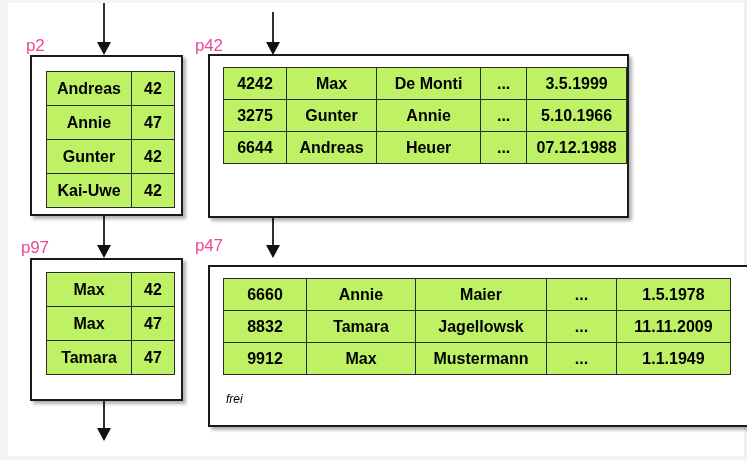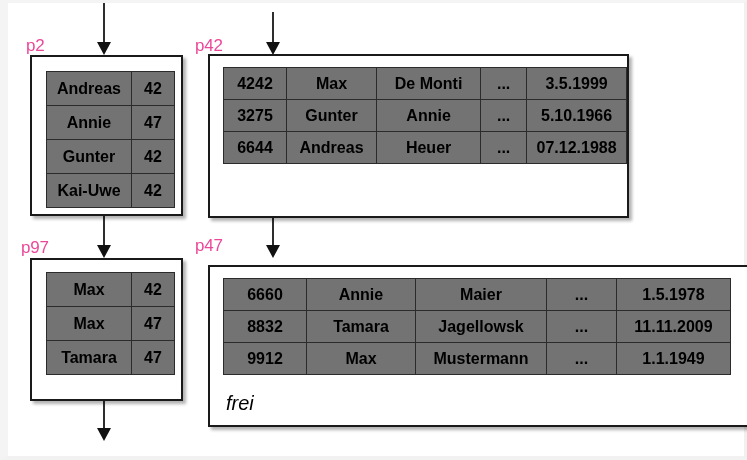--- a/index.html
+++ b/index.html
@@ -45,21 +45,21 @@
     background: #ffffff;
     border: 2px solid #1a1a1a;
     box-sizing: border-box;
     box-shadow: 3px 3px 3px rgba(0,0,0,0.30);
   }
 
   
   .grid {
     position: absolute;
     border-collapse: collapse;
-    background: #737373;
+    background: #bef264;
     box-sizing: border-box;
     table-layout: fixed;
   }
   .grid td {
     border: 1px solid #2b2b2b;
     text-align: center;
     vertical-align: middle;
     font-family: "Liberation Sans", sans-serif;
     font-size: 16px;
     font-weight: 600;
@@ -78,21 +78,21 @@
   .data-grid td { height: 31px; }
   .data-grid td.c0 { width: 82px; }
   .data-grid td.c1 { width: 108px; }
   .data-grid td.c2 { width: 130px; }
   .data-grid td.c3 { width: 69px; }
   .data-grid td.c4 { width: 113px; }
 
   .free-label {
     position: absolute;
     font-style: italic;
-    font-size: 20px;
+    font-size: 12px;
     font-family: "Liberation Sans", sans-serif;
     color: #000;
     white-space: nowrap;
   }
 
   
   .arrow { position: absolute; }
   .arrow .shaft {
     position: absolute;
     left: 50%;

